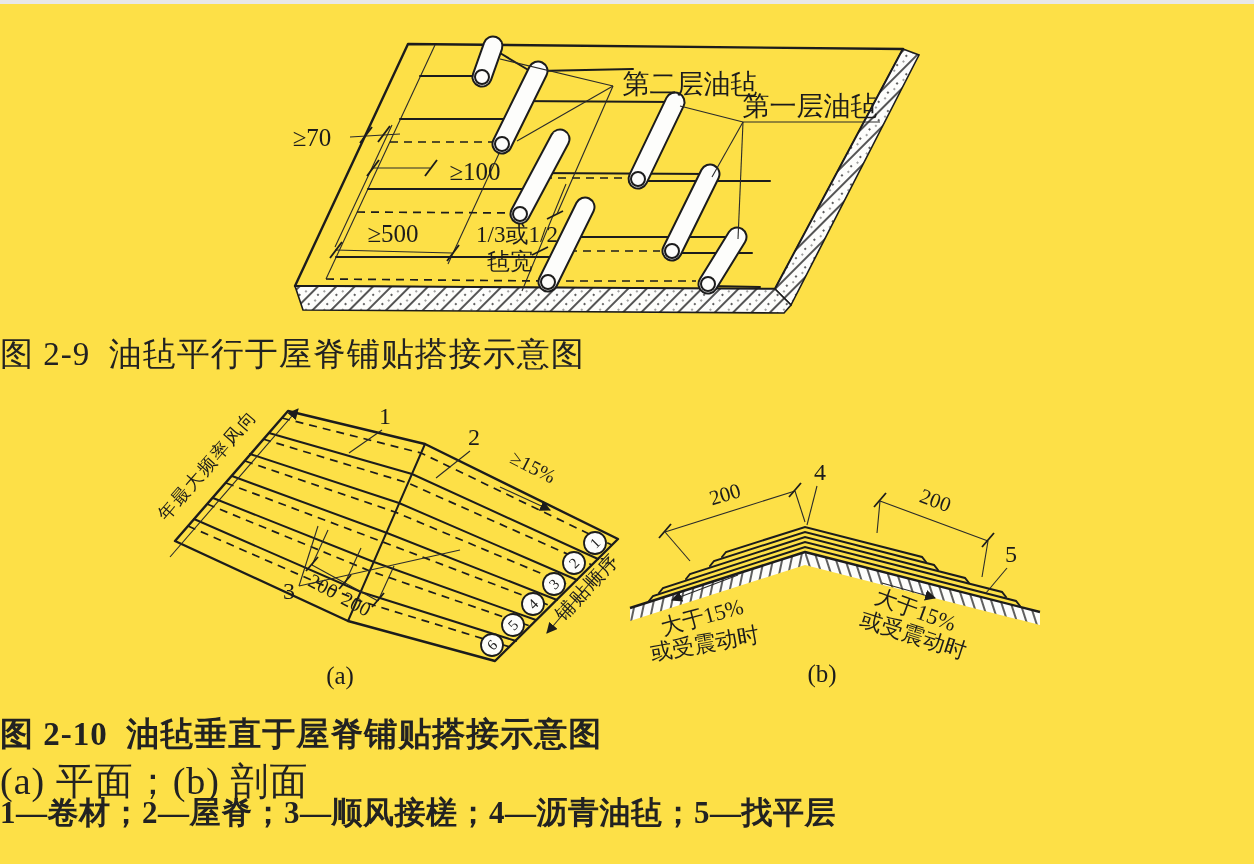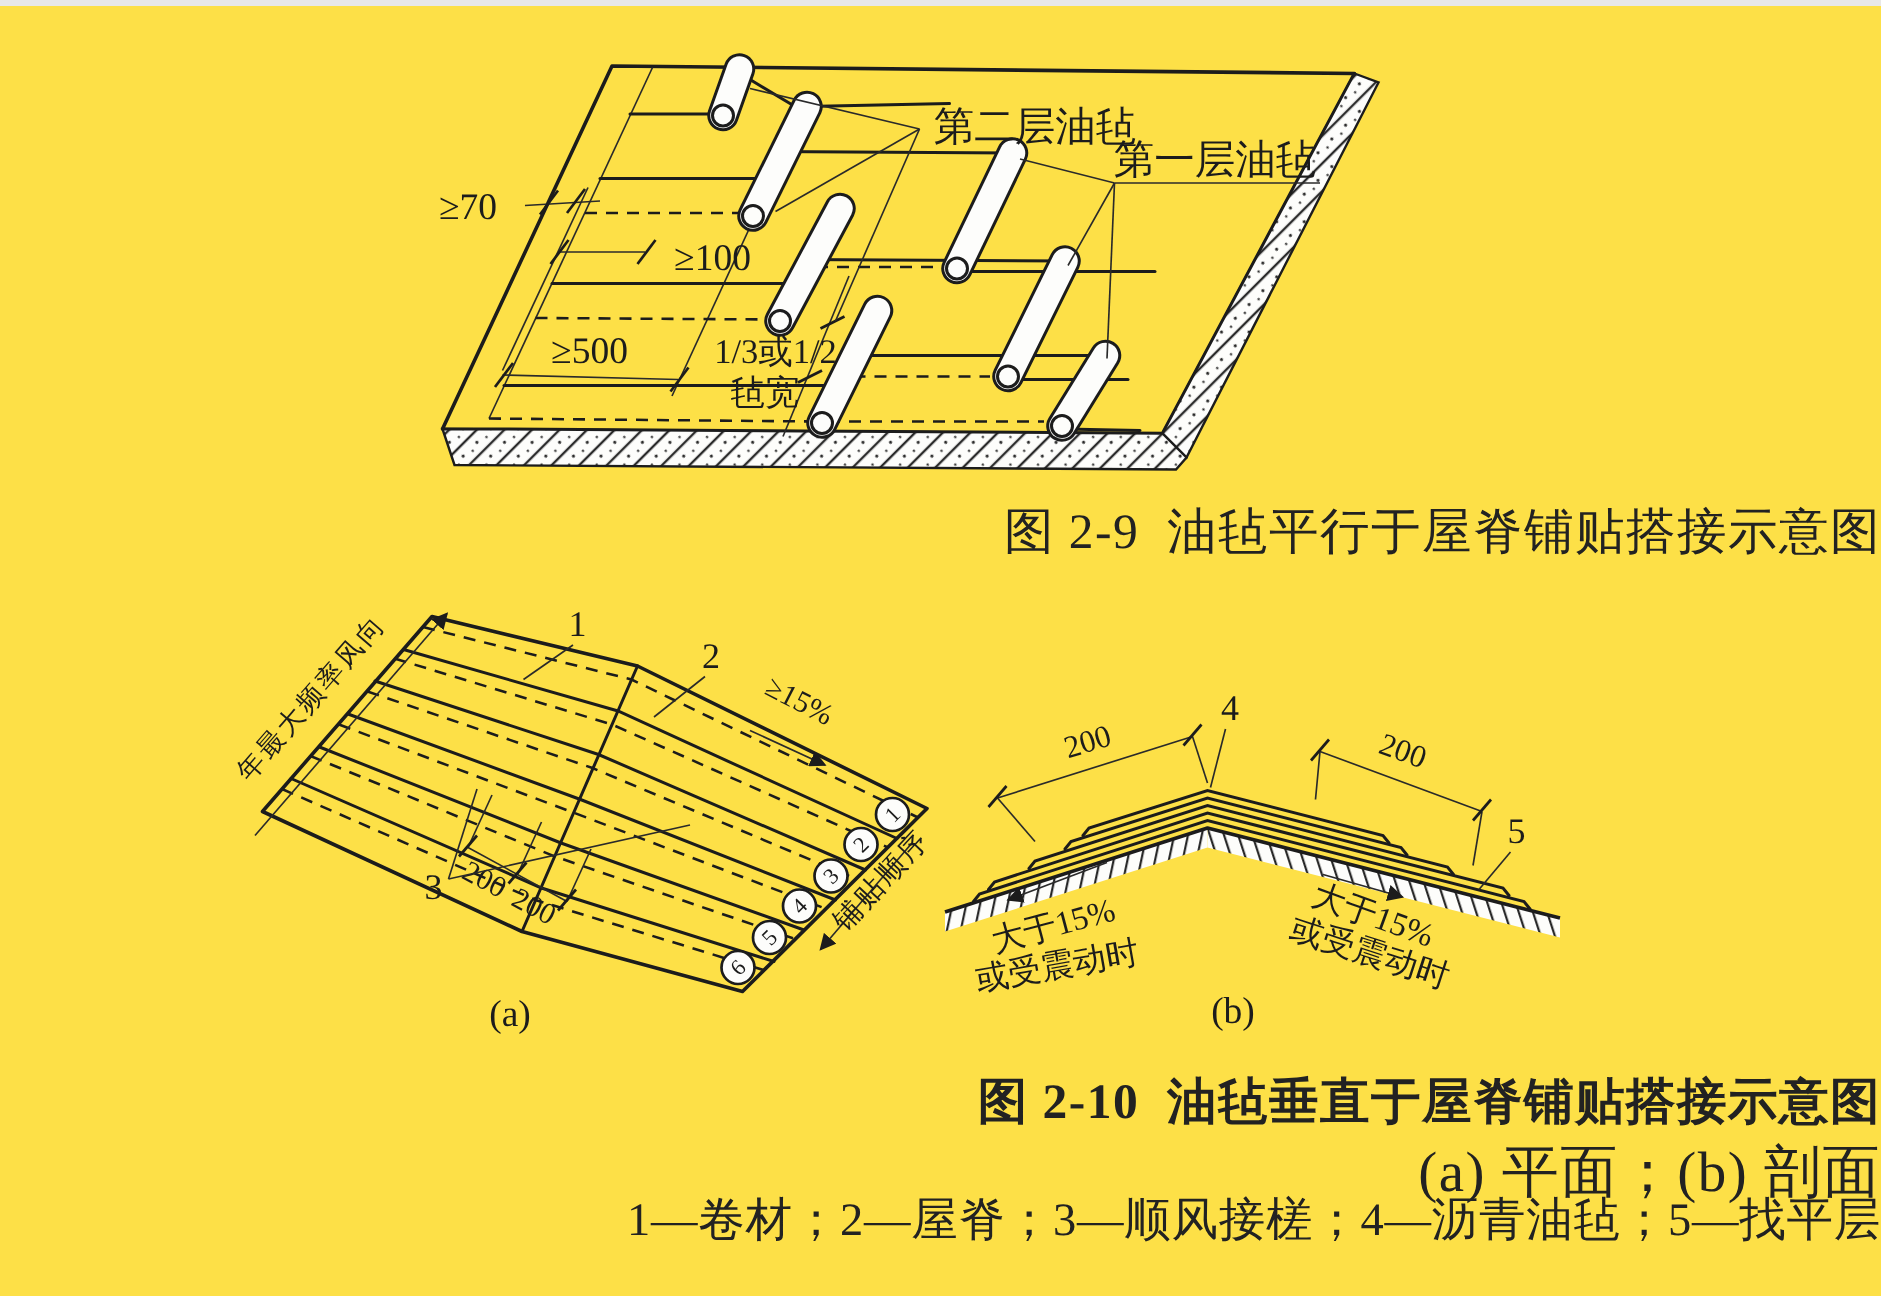--- a/index.html
+++ b/index.html
@@ -4,27 +4,27 @@
 <style>
   html,body{margin:0;padding:0;background:#e8e8e8;}
   .page{
     position:relative;width:1254px;height:864px;margin:4px auto;
     background:#fde047;overflow:hidden;
     font-family:"Liberation Serif","DejaVu Serif",serif;
     color:#1c1c1c;
   }
   .abs{position:absolute;}
   .caption{
-    position:absolute;left:0;width:1254px;text-align:right;
+    position:absolute;left:0;width:1254px;text-align:left;
     font-family:"Liberation Serif","DejaVu Serif",serif;color:#222;
     white-space:pre;
   }
   .cap-main{font-size:33px;letter-spacing:1px;}
   .cap-sub{font-size:38px;letter-spacing:1px;}
-  .cap-legend{font-size:31px;letter-spacing:0.5px;}
+  .cap-legend{font-size:31px;letter-spacing:0.5px;font-weight:bold;}
   svg text{
     font-family:"Liberation Serif","DejaVu Serif",serif;
     fill:#1c1c1c;
   }
   svg{overflow:visible;}
   .ln{stroke:#1c1c1c;stroke-width:2;fill:none;stroke-linecap:round;}
   .ln-thick{stroke:#1c1c1c;stroke-width:2.4;fill:none;stroke-linejoin:round;}
   .ln-thin{stroke:#2a2a2a;stroke-width:1.1;fill:none;}
   .ln-dash{stroke:#1c1c1c;stroke-width:1.7;fill:none;stroke-dasharray:8 6;}
   .tick{stroke:#1c1c1c;stroke-width:1.8;fill:none;}

